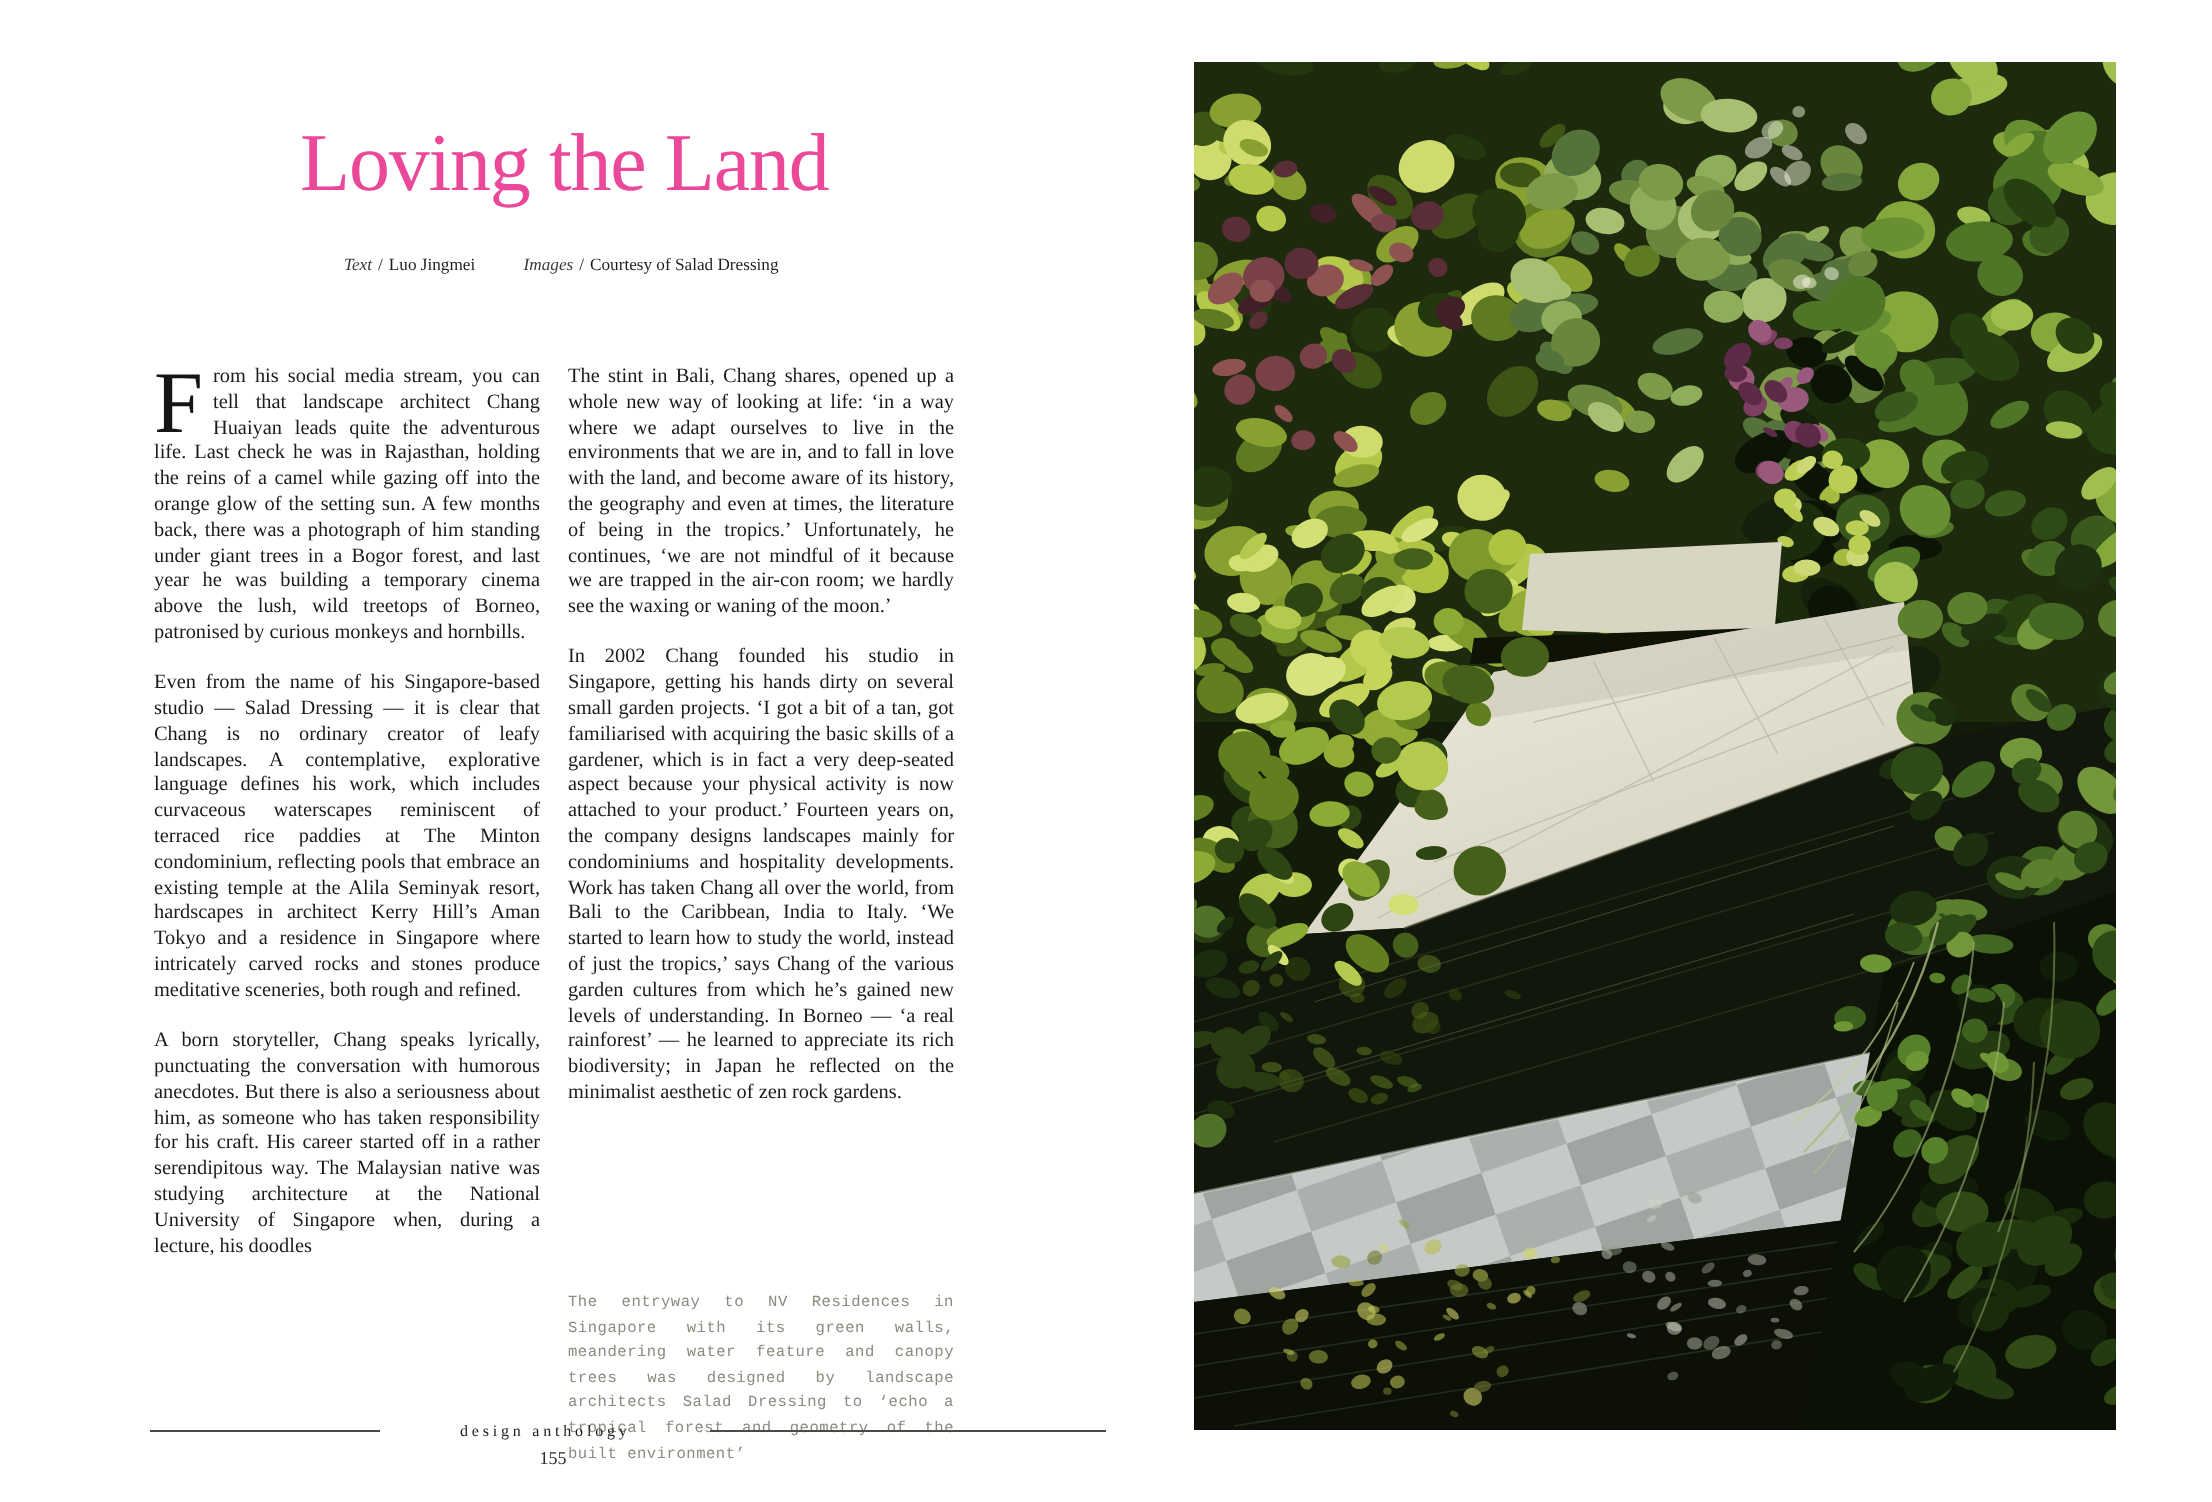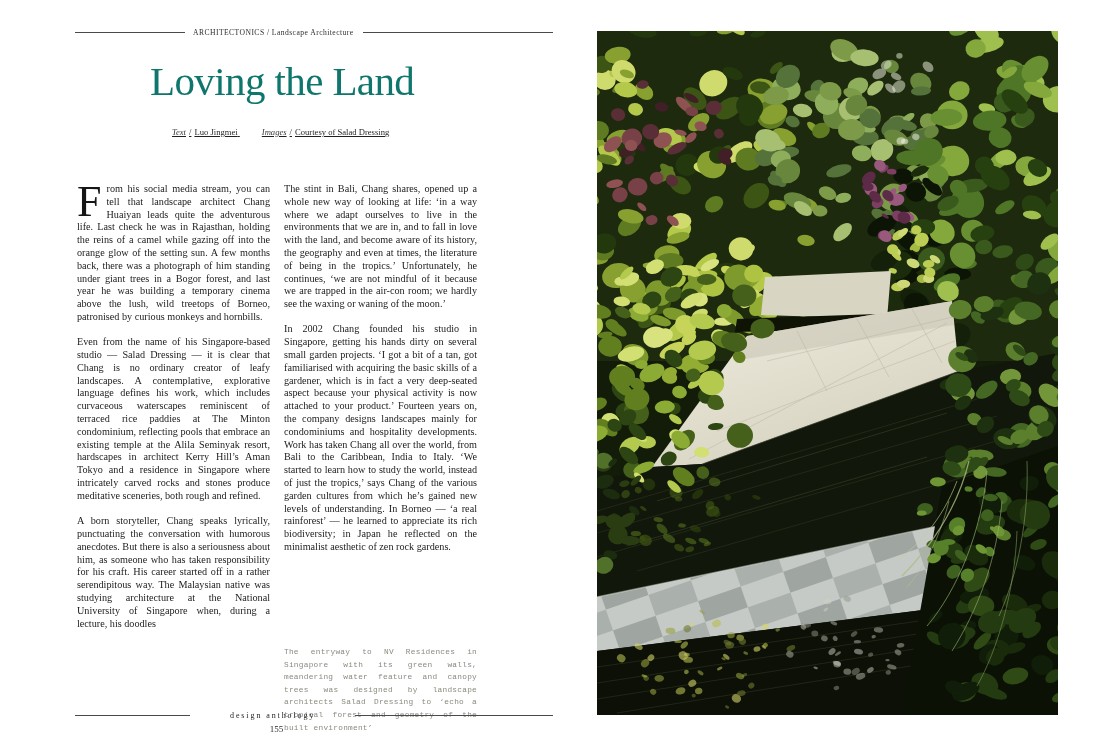--- a/index.html
+++ b/index.html
@@ -9,22 +9,22 @@
 
   
   .kicker-row{position:absolute;left:75px;right:0;top:28px;display:flex;align-items:center;}
   .rule{height:1px;background:#4a4a4a;}
   .kicker-rule-left{width:110px;}
   .kicker-rule-right{flex:1;}
   .kicker{font-size:7.6px;letter-spacing:.45px;color:#2e2e2e;margin:0 9px 0 8px;white-space:nowrap;}
 
   
   .title{position:absolute;left:150px;top:60px;margin:0;font-weight:normal;
-         font-size:41px;letter-spacing:-.6px;color:#0f766e;line-height:1.05;}
-  .byline{position:absolute;left:172px;top:127px;font-size:8.6px;color:#1f1f1f;white-space:nowrap;text-decoration:underline;}
+         font-size:41px;letter-spacing:-.6px;color:#ec4899;line-height:1.05;}
+  .byline{position:absolute;left:172px;top:127px;font-size:8.6px;color:#1f1f1f;white-space:nowrap;}
   .by-part+.by-part{margin-left:22px;}
   .by-label{font-style:italic;color:#3a3a3a;}
   .slash{margin:0 3px;}
 
   
   .columns{position:absolute;left:77px;top:183px;width:400px;display:flex;gap:14px;}
   .col{flex:1;min-width:0;}
   .para{margin:0 0 12.5px 0;font-size:10.2px;line-height:12.8px;text-align:justify;color:#1b1b1b;}
   .para:last-child{margin-bottom:0;}
   .dropcap{float:left;font-size:44px;line-height:33px;padding:2px 5px 0 0;color:#151515;}
@@ -46,25 +46,20 @@
   .photo{position:absolute;left:597px;top:31px;width:461px;height:684px;overflow:hidden;background:#141c0a;}
   .photo svg{display:block;}
 </style>
 </head>
 <body>
 
 <div class="spread">
 
   <div class="page-left">
 
-    <div class="kicker-row">
-      <span class="rule kicker-rule-left"></span>
-      <span class="kicker">ARCHITECTONICS / Landscape Architecture</span>
-      <span class="rule kicker-rule-right"></span>
-    </div>
 
     <h1 class="title">Loving the Land</h1>
 
     <div class="byline">
       <span class="by-part"><span class="by-label">Text</span><span class="slash">/</span><span>Luo Jingmei</span></span>
       <span class="by-part"><span class="by-label">Images</span><span class="slash">/</span><span>Courtesy of Salad Dressing</span></span>
     </div>
 
     <div class="columns">
       <div class="col">

